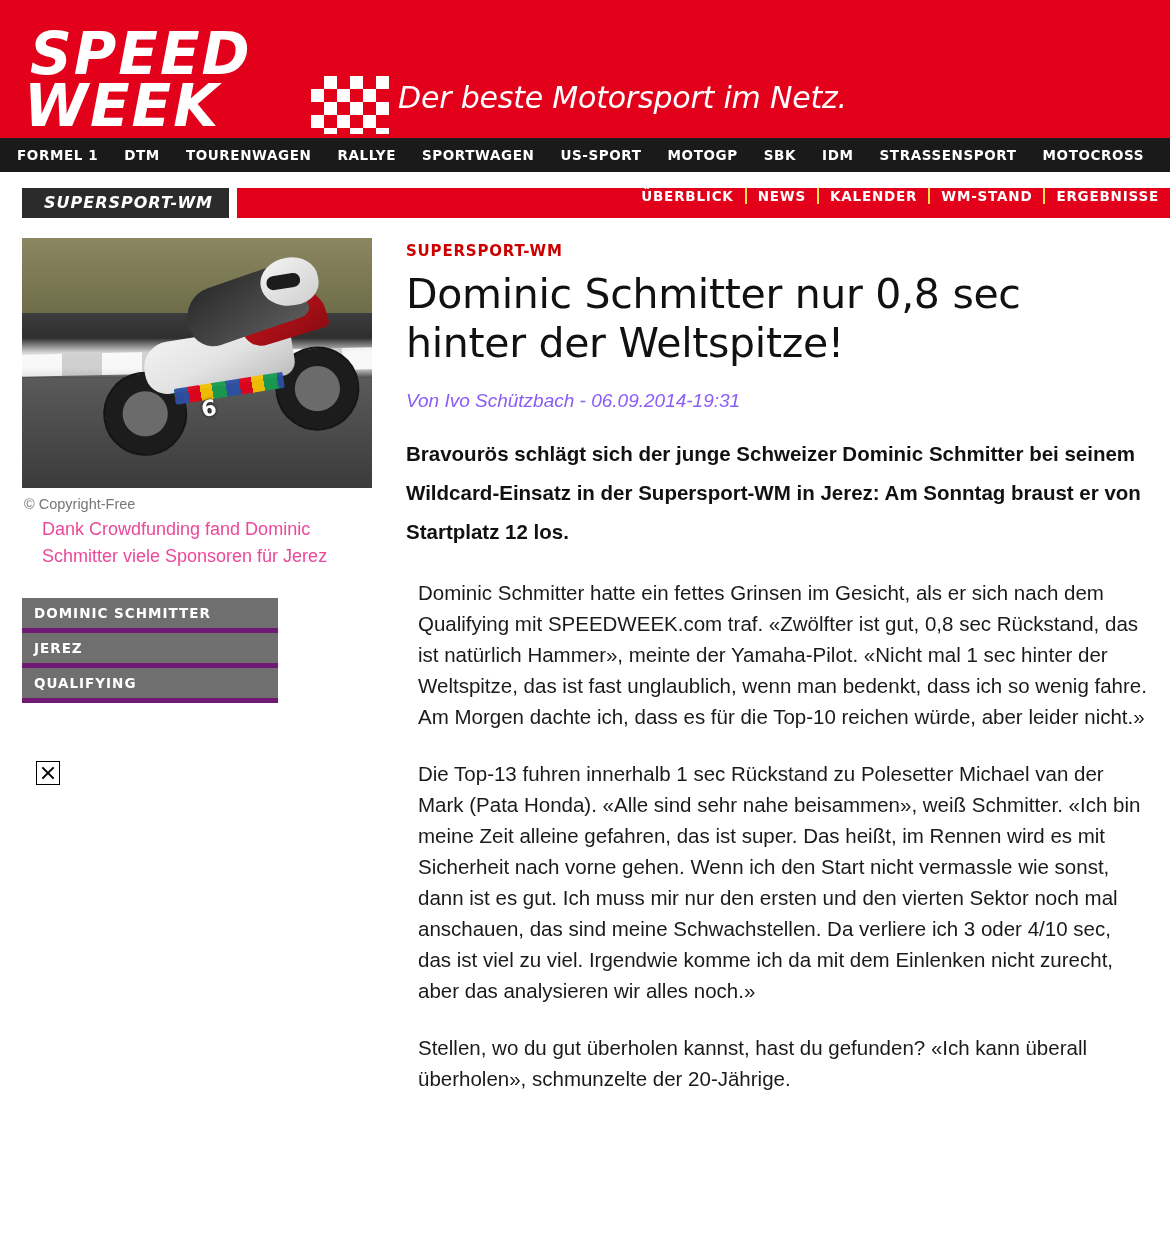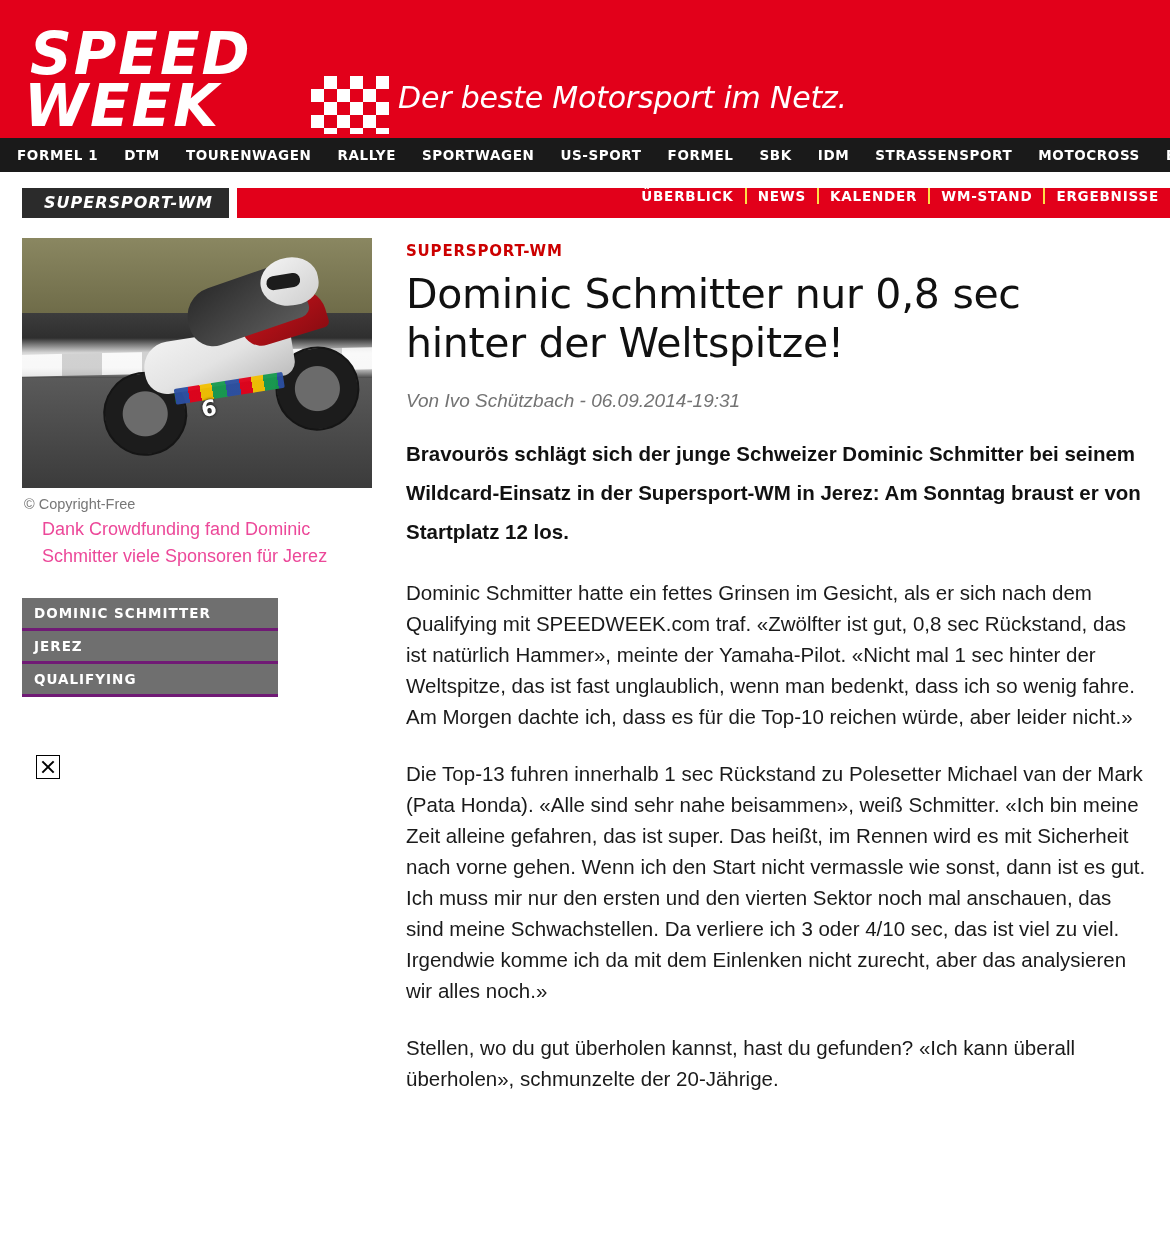--- a/index.html
+++ b/index.html
@@ -239,21 +239,21 @@
     margin-top: 28px;
     width: 256px;
   }
   .tag {
     background: #6f6f6f;
     color: #ffffff;
     font-size: 13.5px;
     font-weight: bold;
     letter-spacing: 1px;
     padding: 7px 0 7px 12px;
-    border-bottom: 3px solid #701a75;
+    border-bottom: 5px solid #701a75;
     font-family: "DejaVu Sans", sans-serif;
   }
 
   .broken-img {
     margin-top: 58px;
     margin-left: 14px;
     width: 24px; height: 24px;
     border: 1px solid #000;
     position: relative;
     background: #fff;
@@ -282,35 +282,35 @@
     font-size: 41px;
     line-height: 49px;
     font-family: "DejaVu Sans", sans-serif;
     font-weight: normal;
     color: #111111;
     letter-spacing: -0.3px;
   }
   .byline {
     font-size: 19px;
     font-style: italic;
-    color: #737373;
+    color: #8b5cf6;
     margin-bottom: 22px;
   }
   .lead {
     font-size: 20.5px;
     line-height: 39px;
     font-weight: bold;
     color: #111111;
     margin: 0 0 26px 0;
   }
   .body-p {
     font-size: 20.5px;
     line-height: 31px;
     color: #1a1a1a;
-    margin: 0 0 26px 0;
+    margin: 0 0 26px 12px;
   }
 </style>
 </head>
 <body>
 
 <div class="masthead">
   <a class="logo" href="#">
     <span class="logo-text logo-line1">SPEED</span>
     <span class="logo-text logo-line2">WEEK</span>
     <span class="checker"></span>
@@ -318,21 +318,21 @@
   <div class="tagline">Der beste Motorsport im Netz.</div>
 </div>
 
 <nav class="mainnav">
   <a href="#">FORMEL 1</a>
   <a href="#">DTM</a>
   <a href="#">TOURENWAGEN</a>
   <a href="#">RALLYE</a>
   <a href="#">SPORTWAGEN</a>
   <a href="#">US-SPORT</a>
-  <a href="#">FORMEL</a>
+  <a href="#">MOTOGP</a>
   <a href="#">SBK</a>
   <a href="#">IDM</a>
   <a href="#">STRASSENSPORT</a>
   <a href="#">MOTOCROSS</a>
   <a href="#">BAHNSPO</a>
 </nav>
 
 <div class="sectionbar">
   <div class="section-title">SUPERSPORT-WM</div>
   <div class="section-links">

